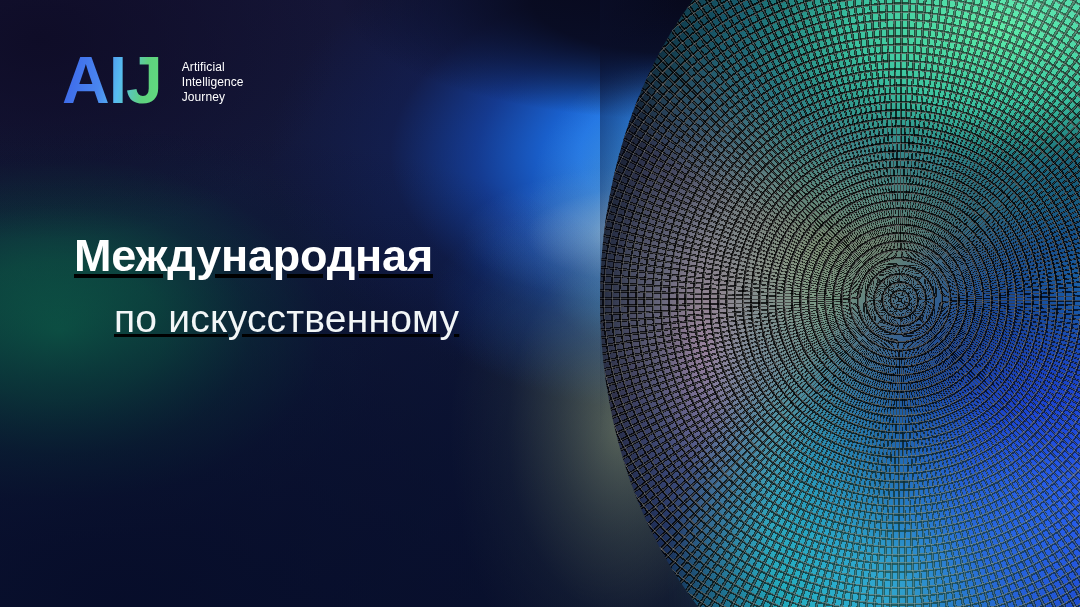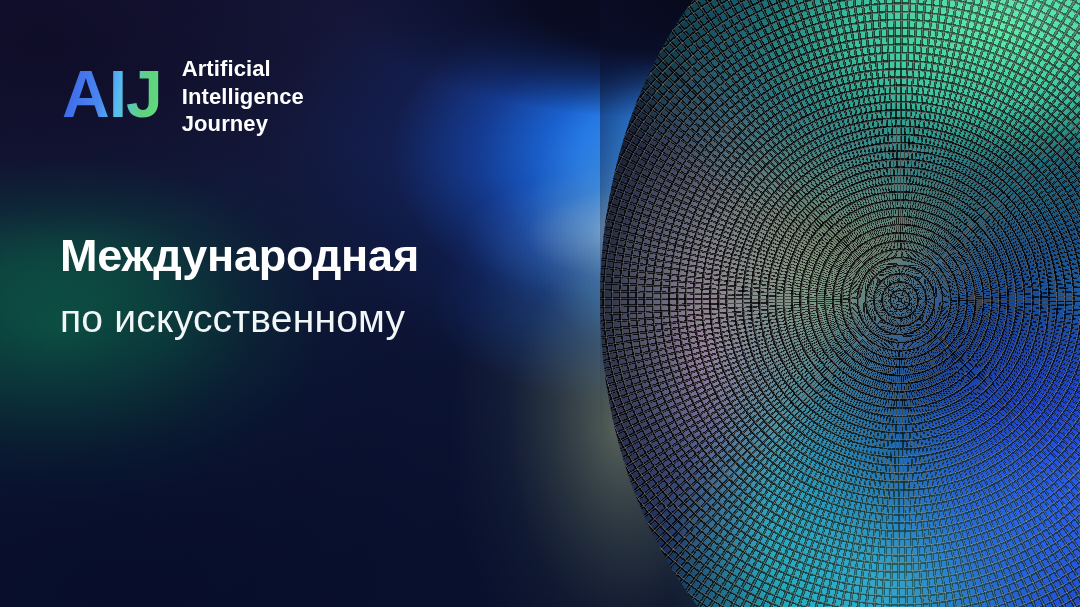--- a/index.html
+++ b/index.html
@@ -216,48 +216,49 @@
     letter-spacing:-1px;
     background:linear-gradient(100deg,#3b63e8 0%,#4a86ef 38%,#57bdf0 56%,#5ed17f 78%,#62de7e 100%);
     -webkit-background-clip:text; background-clip:text;
     color:transparent;
     -webkit-text-fill-color:transparent;
     font-family:"Liberation Sans", sans-serif;
     padding-right:2px;
   }
   .logo-words{
     color:#ffffff;
-    font-size:22px; font-weight:700; line-height:1.26;
+    font-size:12px; font-weight:400; line-height:1.26;
     letter-spacing:.1px;
     padding-top:5px;
     white-space:nowrap;
   }
 
   
   .headline{
     position:absolute;
-    left:60px; top:230px;
+    left:74px; top:230px;
     width:620px;
+    text-decoration:underline;
   }
   .hl-bold{
     color:#ffffff;
     font-size:45px;
     font-weight:700;
     line-height:1.17;
     letter-spacing:-.2px;
   }
   .hl-light{
     color:#f2f6f7;
     font-size:39px;
     font-weight:300;
     line-height:1.26;
     letter-spacing:.2px;
     margin-top:11px;
   }
-  .hl-light span{ display:block; }
+  .hl-light span{ display:block;margin-left:40px; }
 </style>
 </head>
 <body>
 
 <div id="poster">
 
   <div class="bg-layer bg-base"></div>
   <div class="bg-layer bg-blue-glow"></div>
   <div class="bg-layer bg-blue-low"></div>
   <div class="bg-layer bg-blue-hot"></div>

